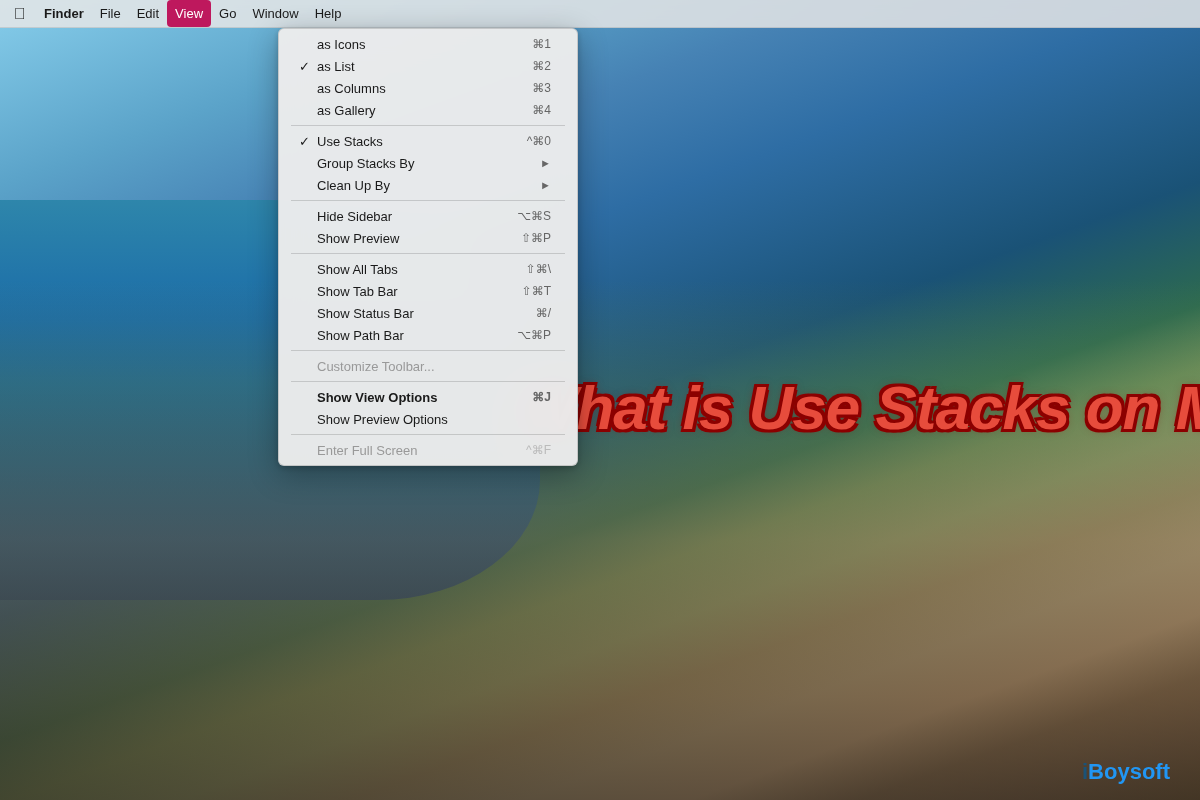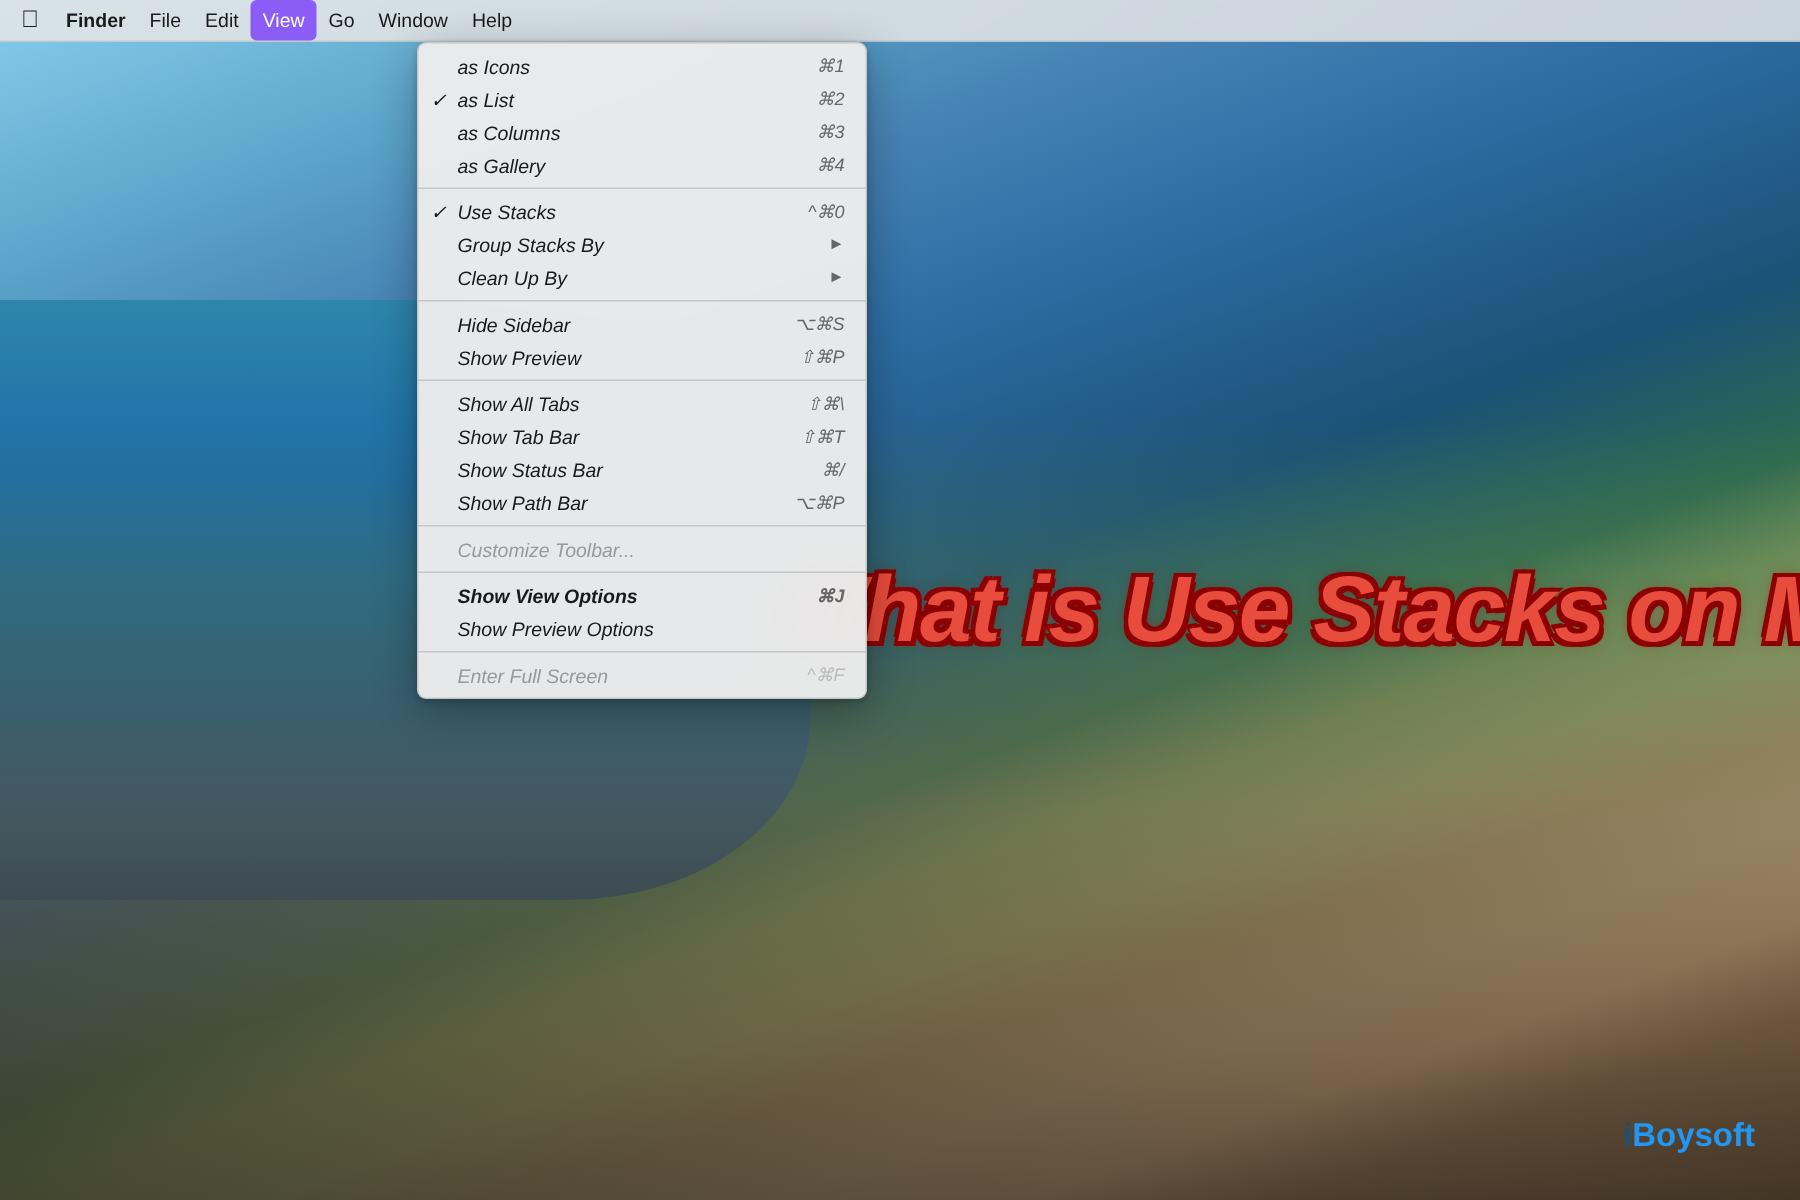--- a/index.html
+++ b/index.html
@@ -88,21 +88,21 @@
       font-size: 13px;
       color: #1a1a1a;
       cursor: pointer;
       height: 100%;
       display: flex;
       align-items: center;
       border-radius: 4px;
     }
 
     .menubar-item.active {
-      background: #8b5cf6;
+      background: #be185d;
       color: white;
     }
 
     .menubar-item.bold {
       font-weight: 600;
       text-align: center;
     }
 
     .apple-logo {
       font-size: 16px;
@@ -114,23 +114,22 @@
     .dropdown-menu {
       position: absolute;
       top: 28px;
       left: 278px;
       width: 300px;
       background: rgba(236, 236, 236, 0.97);
       backdrop-filter: blur(20px);
       border-radius: 6px;
       box-shadow: 0 8px 30px rgba(0,0,0,0.3), 0 2px 6px rgba(0,0,0,0.2);
       z-index: 200;
-      padding: 4px 0;
+      padding: 4px 12px;
       border: 1px solid rgba(0,0,0,0.15);
-      font-style: italic;
     }
 
     .menu-item {
       display: flex;
       align-items: center;
       justify-content: space-between;
       padding: 3px 14px 3px 26px;
       font-size: 13px;
       color: #1a1a1a;
       cursor: pointer;
@@ -187,21 +186,21 @@
         0 0 10px rgba(139,0,0,0.5);
       z-index: 50;
       white-space: nowrap;
       font-style: italic;
       letter-spacing: -1px;
     }
 
     
     .iboysoft-logo {
       position: absolute;
-      bottom: 30px;
+      bottom: 15px;
       right: 30px;
       font-size: 22px;
       font-weight: 700;
       z-index: 50;
     }
 
     .iboysoft-logo .i-part {
       color: #1a5276;
     }
 

